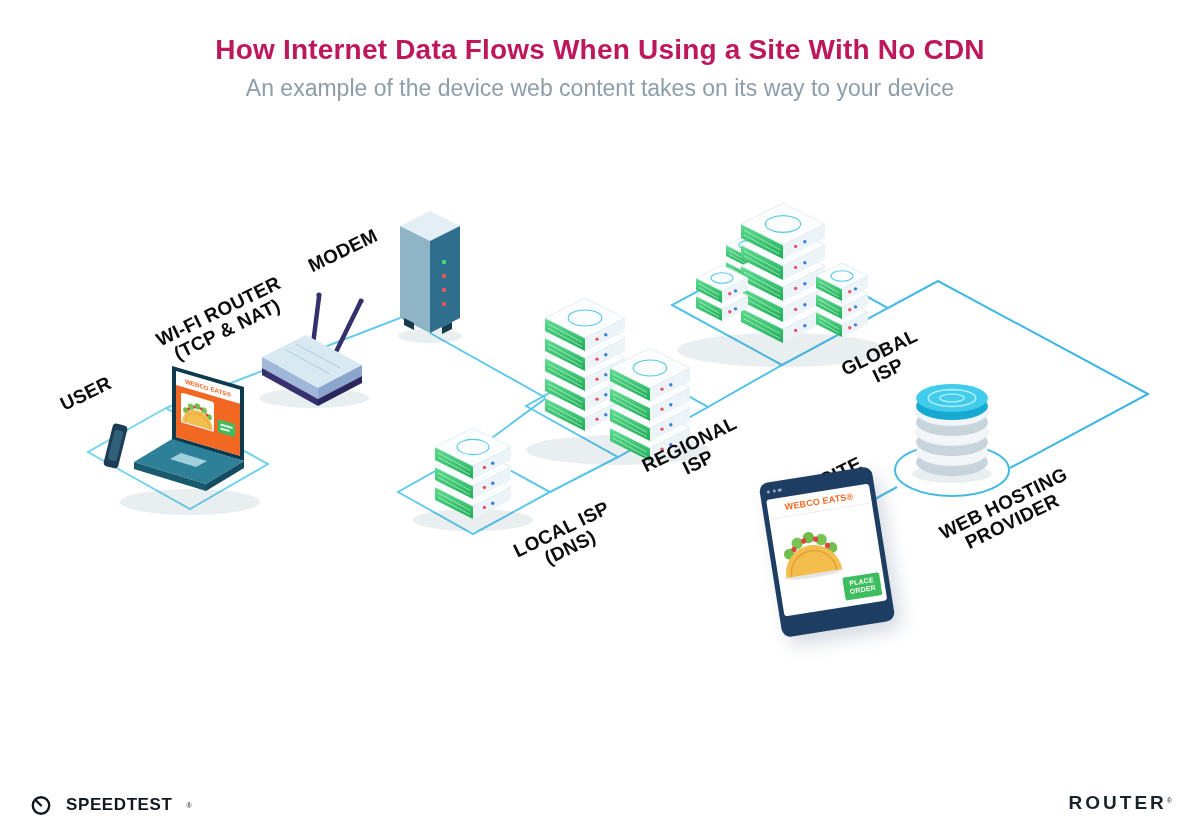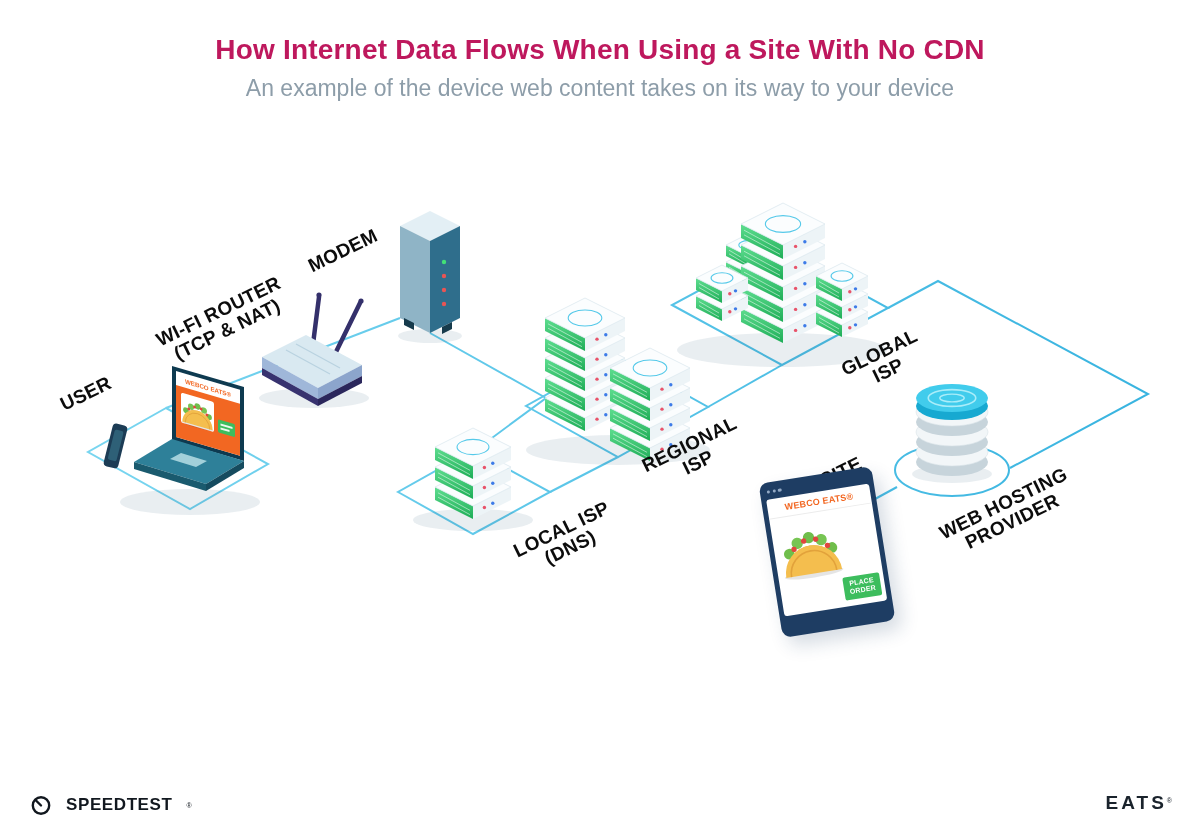--- a/index.html
+++ b/index.html
@@ -400,16 +400,16 @@
   <footer>
     <div class="speedtest">
       <svg width="22" height="22" viewBox="0 0 22 22">
         <circle cx="11" cy="11.5" r="8.2" fill="none" stroke="#12181F" stroke-width="2.4"></circle>
         <line x1="11" y1="11.5" x2="6" y2="6.5" stroke="#12181F" stroke-width="2.4" stroke-linecap="round"></line>
       </svg>
       <span class="st-label">SPEEDTEST</span>
         <sup>®</sup>
     </div>
     <div class="ookla">
-      <span class="ok-label">EATS</span><sup>®</sup>
+      <span class="ok-label">ROUTER</span><sup>®</sup>
     </div>
   </footer>
 </div>
 
 </body></html>

